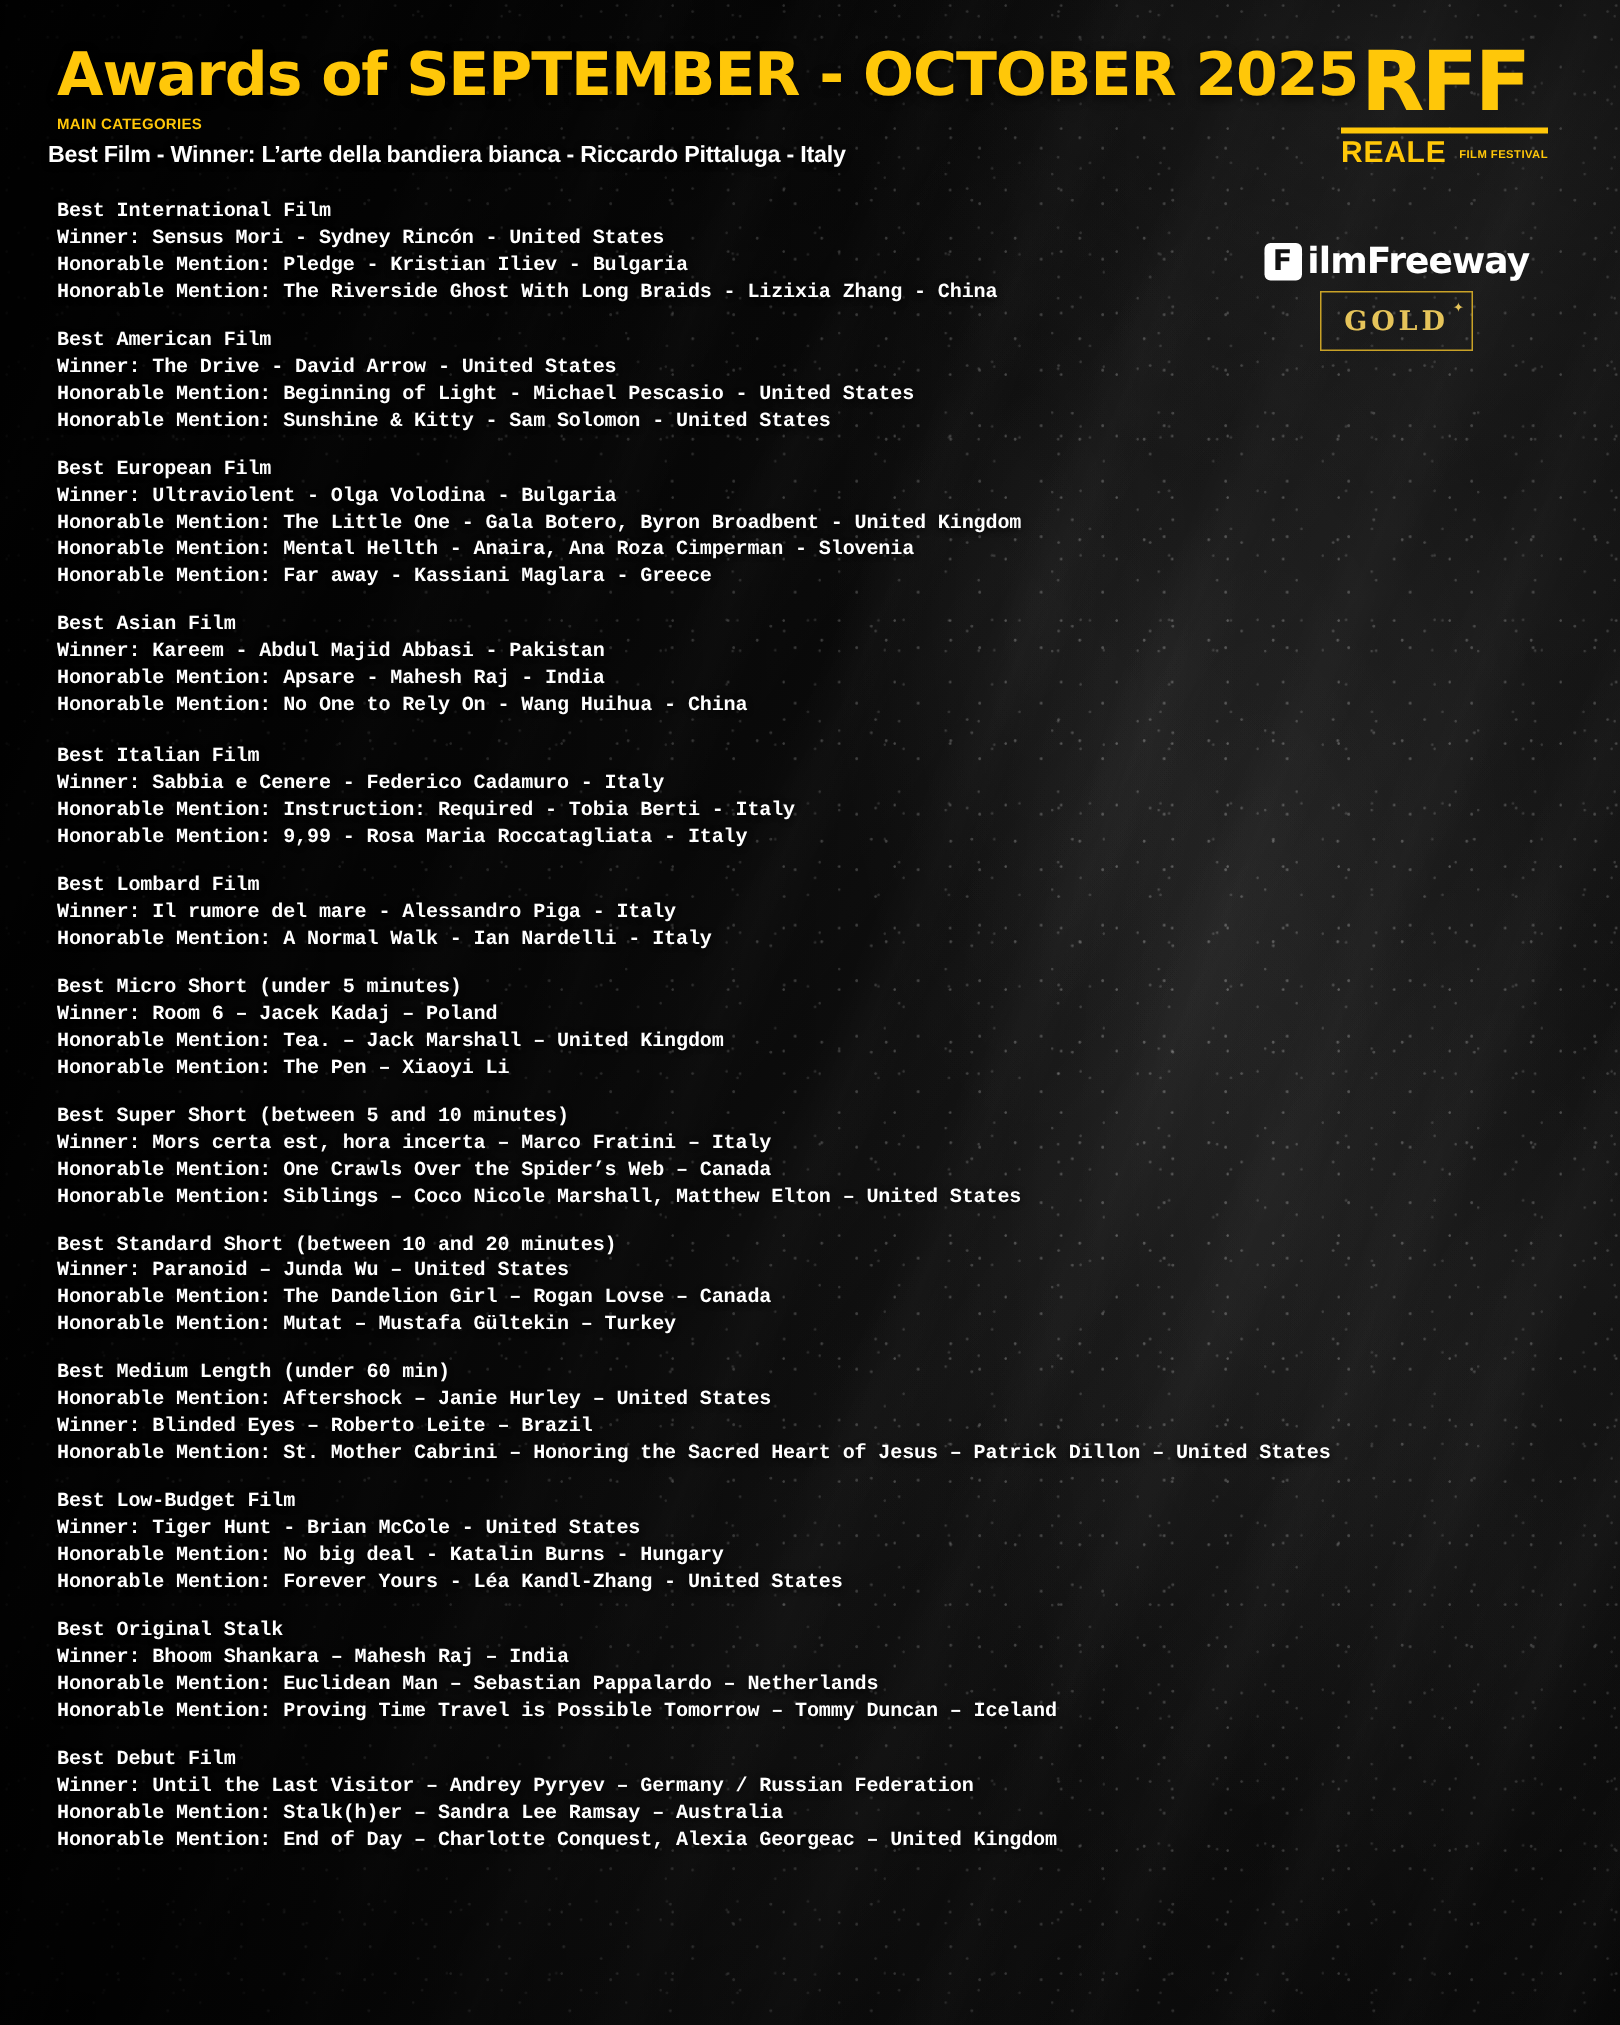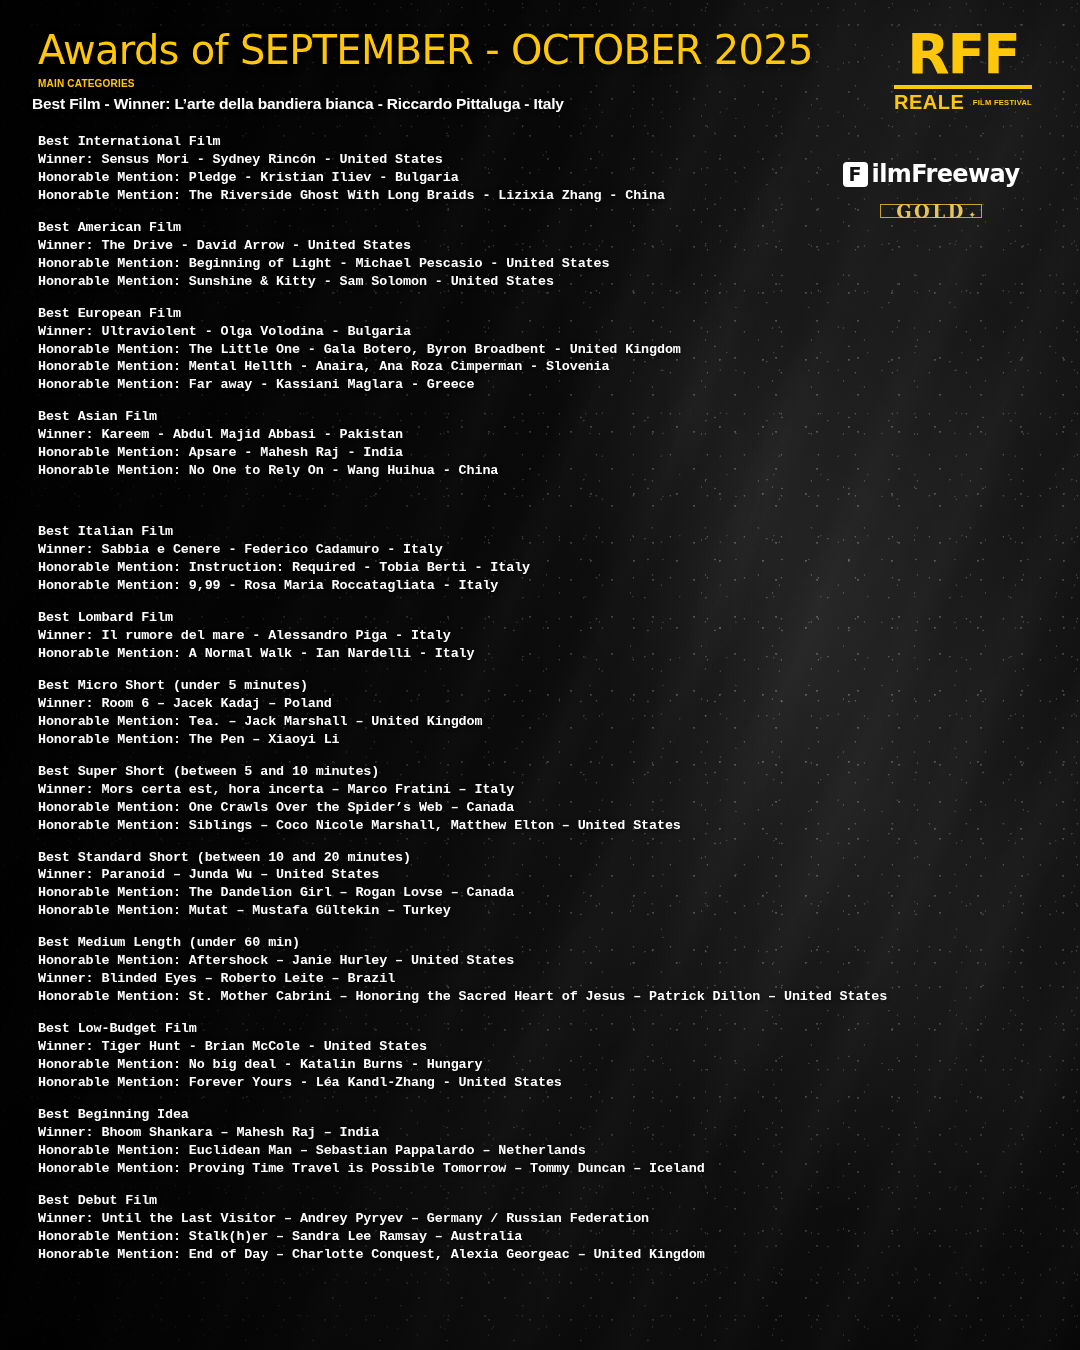--- a/index.html
+++ b/index.html
@@ -70,21 +70,21 @@
       linear-gradient(90deg, rgba(0,0,0,0.88) 0%, rgba(0,0,0,0.68) 18%, rgba(0,0,0,0.26) 48%, rgba(0,0,0,0.0) 72%),
       radial-gradient(ellipse 1200px 900px at 30% 48%, rgba(0,0,0,0.0) 40%, rgba(0,0,0,0.45) 100%);
   }
 
   #content { position:absolute; inset:0; }
 
   .headline {
     position:absolute; left:38px; top:27px;
     color:#ffc709;
     font-size:40px;
-    font-weight:normal;
+    font-weight:bold;
     letter-spacing:-0.7px;
     font-family:"DejaVu Sans", sans-serif;
     text-shadow:0 2px 7px rgba(0,0,0,0.75);
   }
   .main-cat {
     position:absolute; left:38px; top:78px;
     color:#ffc709;
     font-size:10px;
     font-weight:bold;
     letter-spacing:0.2px;
@@ -114,21 +114,21 @@
     text-shadow:0 1px 4px rgba(0,0,0,0.85);
   }
   .cat-line {
     color:#ffffff;
     font-size:13.4px;
     font-weight:bold;
     letter-spacing:-0.1px;
     line-height:1.34;
     text-shadow:0 1px 4px rgba(0,0,0,0.85);
   }
-  .cat.gap { margin-bottom:43px; }
+  .cat.gap { margin-bottom:16px; }
 
   
   #rff-logo {
     position:absolute;
     right:42px; top:27px;
     width:150px; height:84px;
   }
   #rff-logo .rff-text {
     color:#ffc709;
     font-family:"DejaVu Sans", sans-serif;
@@ -174,22 +174,22 @@
     font-family:"DejaVu Sans", sans-serif;
   }
   #ff-badge .ff-name {
     color:#ffffff;
     font-size:24px;
     font-weight:bold;
     letter-spacing:-0.6px;
     font-family:"DejaVu Sans", sans-serif;
   }
   #ff-badge .gold-box {
-    margin:16px auto 0;
-    width:102px; height:14px;
+    margin:6px auto 0;
+    width:102px; height:40px;
     border:1.6px solid #c9a227;
     display:flex; align-items:center; justify-content:center;
     position:relative;
   }
   #ff-badge .gold-box .gold-text {
     color:#e6c45a;
     font-size:18px;
     font-weight:bold;
     letter-spacing:2.6px;
     font-family:"DejaVu Serif", serif;
@@ -274,21 +274,21 @@
           <div class="cat-line">Winner: Blinded Eyes – Roberto Leite – Brazil</div>
           <div class="cat-line">Honorable Mention: St. Mother Cabrini – Honoring the Sacred Heart of Jesus – Patrick Dillon – United States</div>
         </div>
         <div class="cat">
           <div class="cat-title">Best Low-Budget Film</div>
           <div class="cat-line">Winner: Tiger Hunt - Brian McCole - United States</div>
           <div class="cat-line">Honorable Mention: No big deal - Katalin Burns - Hungary</div>
           <div class="cat-line">Honorable Mention: Forever Yours - Léa Kandl-Zhang - United States</div>
         </div>
         <div class="cat">
-          <div class="cat-title">Best Beginning Idea</div>
+          <div class="cat-title">Best Original Stalk</div>
           <div class="cat-line">Winner: Bhoom Shankara – Mahesh Raj – India</div>
           <div class="cat-line">Honorable Mention: Euclidean Man – Sebastian Pappalardo – Netherlands</div>
           <div class="cat-line">Honorable Mention: Proving Time Travel is Possible Tomorrow – Tommy Duncan – Iceland</div>
         </div>
         <div class="cat">
           <div class="cat-title">Best Debut Film</div>
           <div class="cat-line">Winner: Until the Last Visitor – Andrey Pyryev – Germany / Russian Federation</div>
           <div class="cat-line">Honorable Mention: Stalk(h)er – Sandra Lee Ramsay – Australia</div>
           <div class="cat-line">Honorable Mention: End of Day – Charlotte Conquest, Alexia Georgeac – United Kingdom</div>
         </div>

